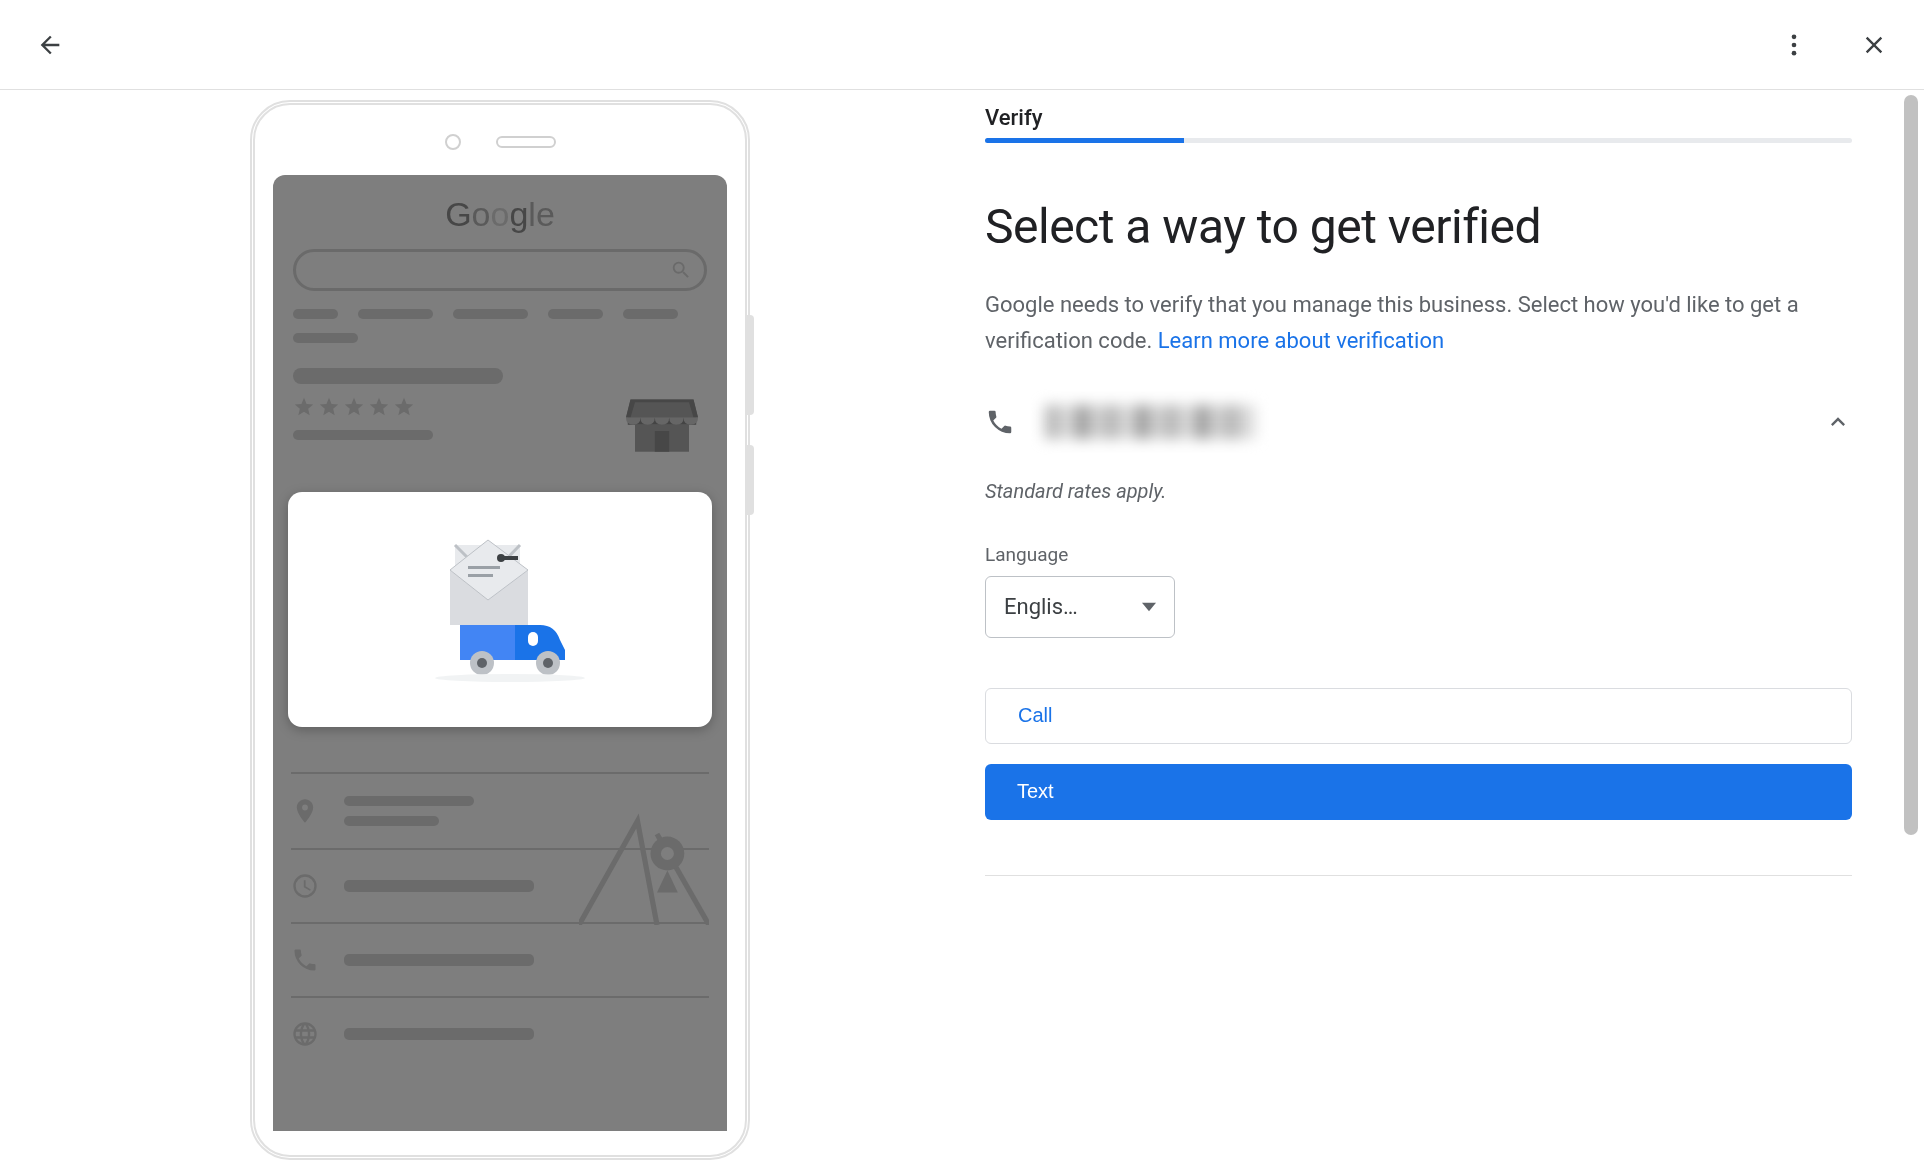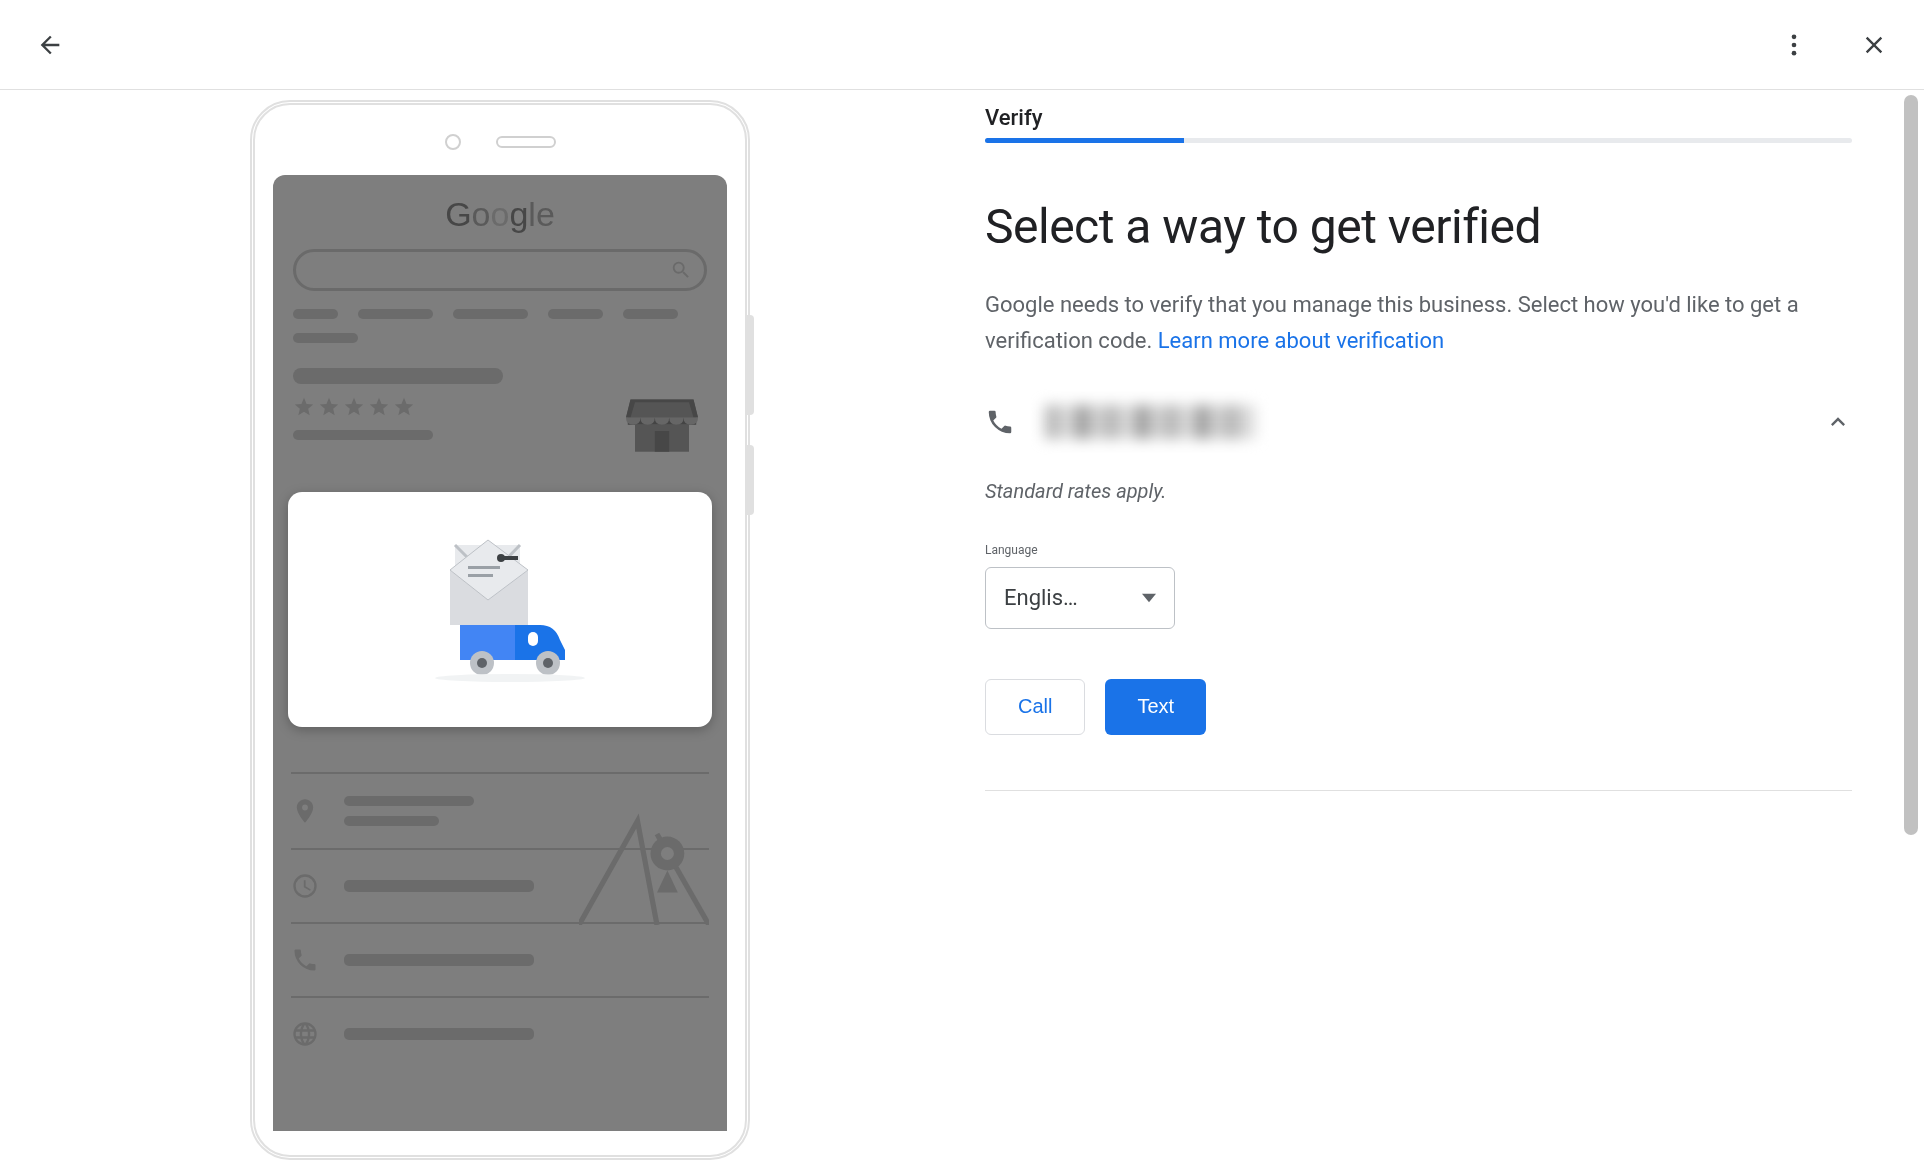--- a/index.html
+++ b/index.html
@@ -100,25 +100,25 @@
     .opt-head { display:flex; align-items:center; justify-content:space-between; cursor:pointer; }
     .opt-head-left { display:flex; align-items:center; gap:30px; }
     .opt-head-left svg.ph { width:30px; height:30px; fill:#5f6368; }
     .blurred { width:210px; height:34px; filter: blur(7px);
       background: repeating-linear-gradient(90deg,#b8b8b8 0 14px,#d9d9d9 14px 30px,#a0a0a0 30px 44px,#cfcfcf 44px 60px);
     }
     .opt-head svg.chev { width:28px; height:28px; fill:#5f6368; }
     .opt-body { margin-top:40px; }
     .opt-body p { font-size:20px; color:#5f6368; line-height:1.5;}
     .opt-body em { font-style:italic; color:#5f6368; font-size:20px;}
-    .lang-label { font-size:12px; color:#5f6368; margin-top:40px; display:block;}
+    .lang-label { font-size:19px; color:#5f6368; margin-top:40px; display:block;}
     .lang-select { margin-top:10px; width:190px; height:62px; border:1px solid #bdc1c6; border-radius:6px; display:flex; align-items:center; justify-content:space-between; padding:0 18px; cursor:pointer; font-size:22px; color:#3c4043;}
     .lang-select svg { width:14px; height:14px; fill:#5f6368;}
     .lang-ellipsis { white-space:nowrap; overflow:hidden; text-overflow:ellipsis; max-width:110px;}
-    .btn-row { display:flex; gap:20px; margin-top:50px;}
+    .btn-row { display:flex; gap:20px; margin-top:50px;flex-direction:column;}
     .btn { height:56px; padding:0 32px; border-radius:6px; font-size:20px; font-weight:500; display:flex; align-items:center; cursor:pointer; border:none;}
     .btn-outline { background:#fff; border:1px solid #dadce0; color:#1a73e8;}
     .btn-primary { background:#1a73e8; color:#fff;}
     .divider { border-top:1px solid #e0e0e0; margin-top:55px;}
     .more-opt { color:#1a73e8; font-size:22px; font-weight:500; margin-top:35px; cursor:pointer;}
     .scrollbar-fake { position:absolute; right:6px; top:95px; width:14px; height:740px; background:#c1c1c1; border-radius:7px;}
   </style>
 </head>
 <body>
 

